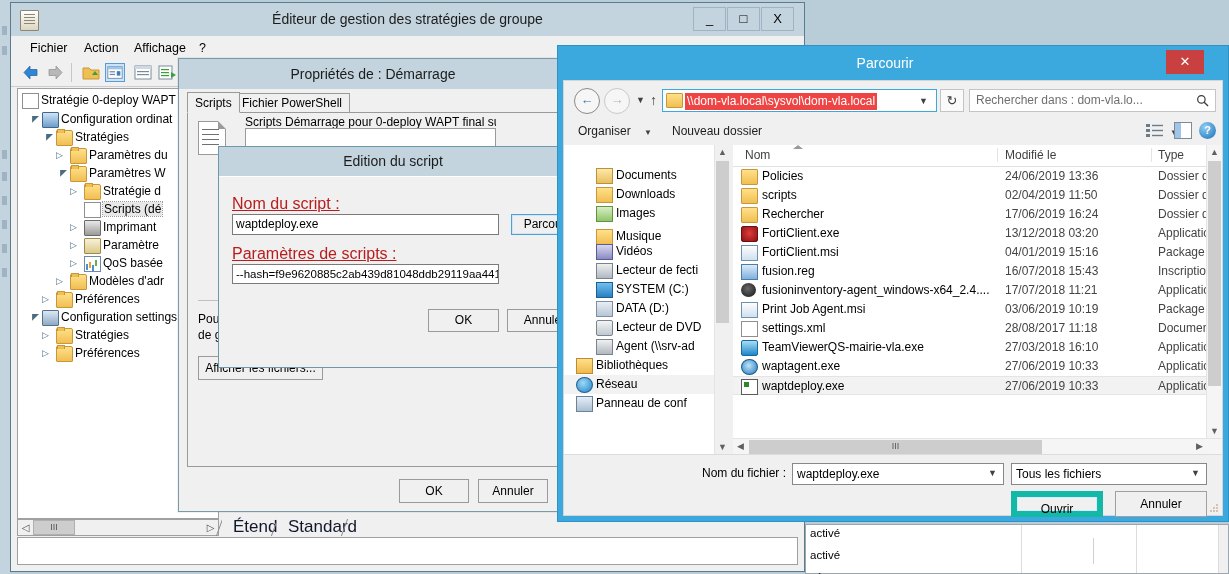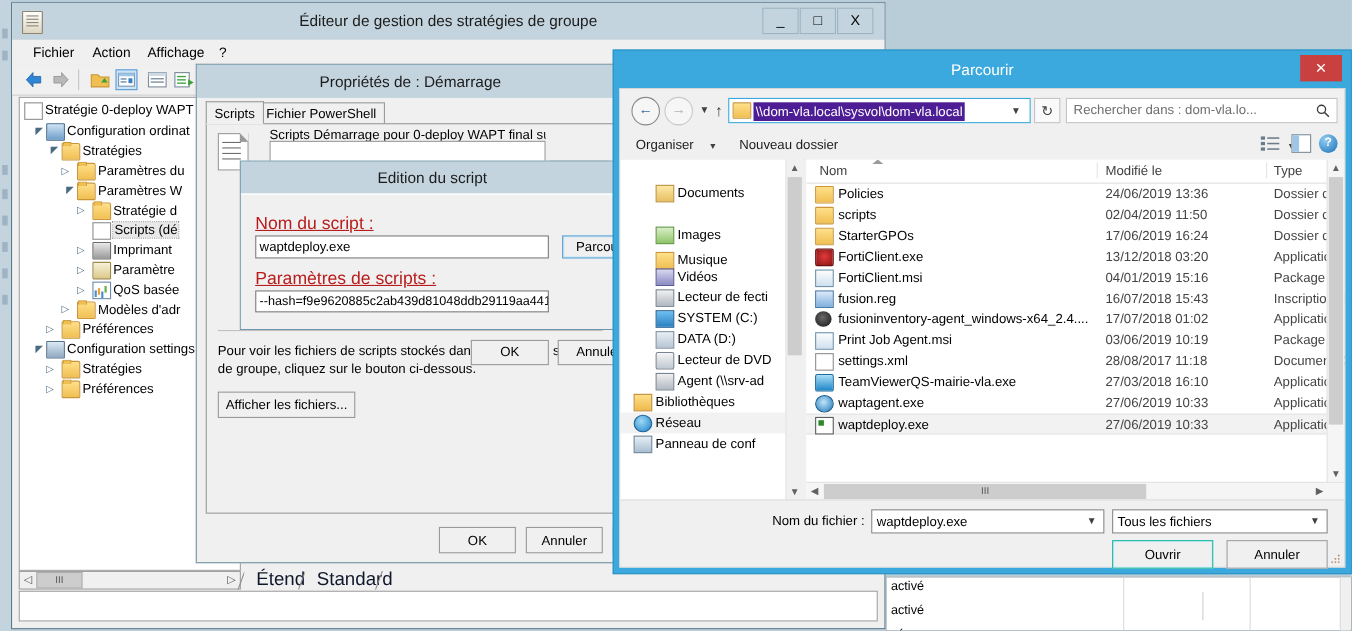--- a/index.html
+++ b/index.html
@@ -149,41 +149,41 @@
     background:#f0f0f0;border:1px solid #9a9a9a;box-sizing:border-box;
     font-size:12px;text-align:center;color:#000;cursor:default;
   }
   .btn.primary{border:1px solid #4f9fd4;box-shadow:inset 0 0 0 1px #cfe6f7;}
   #prop-sep{position:absolute;left:10px;right:10px;top:187px;height:1px;background:#c0c0c0;}
   #prop-help{position:absolute;left:10px;top:198px;right:8px;font-size:12px;line-height:16px;color:#000;}
   #prop-buttons{position:absolute;left:8px;right:8px;bottom:8px;height:24px;}
 
   
   #edit-dialog{
-    left:218px;top:146px;width:350px;height:154px;background:#f0f0f0;
+    left:218px;top:146px;width:350px;height:222px;background:#f0f0f0;
     border:1px solid #6f97ab;box-sizing:border-box;padding-left:48px;
   }
   #edit-title{
     position:absolute;left:0;right:0;top:0;height:29px;background:#c3d4de;
     text-align:center;line-height:29px;font-size:14px;color:#1c1c1c;
   }
   #edit-body{position:absolute;left:0;right:0;top:29px;bottom:0;background:#f0f0f0;border-top:1px solid #fff;}
   .flabel{position:absolute;font-size:16px;color:#b91c1c;white-space:nowrap;text-decoration:underline;}
   .finput{
     position:absolute;background:#fff;border:1px solid #7a7a7a;box-sizing:border-box;
     font-size:12px;line-height:19px;padding:0 3px;color:#000;white-space:nowrap;overflow:hidden;
     font-family:"Liberation Sans", sans-serif;
   }
 
   
   #browse-dialog{
     left:557px;top:45px;width:672px;height:477px;background:#3ba9dd;
     border:1px solid #2e93c4;box-sizing:border-box;
   }
-  #browse-title{position:absolute;left:0;right:0;top:0;height:22px;color:#fff;}
+  #browse-title{position:absolute;left:0;right:16px;top:0;height:22px;color:#fff;}
   #browse-title .t{position:absolute;left:0;right:0;top:9px;text-align:center;font-size:14px;color:#fff;}
   #browse-close{
     position:absolute;right:8px;top:4px;width:38px;height:24px;background:#c94040;
     color:#fff;font-size:13px;line-height:23px;text-align:center;cursor:default;
   }
   #browse-inner{
     position:absolute;left:5px;right:5px;top:34px;bottom:5px;background:#f0f0f0;
     border:1px solid #d5d5d5;box-sizing:border-box;
   }
   #addr-row{position:absolute;left:0;right:0;top:0;height:38px;background:#f0f0f0;}
@@ -191,21 +191,21 @@
     position:absolute;top:7px;width:24px;height:24px;border:1px solid #8a8a8a;border-radius:50%;
     background:#f6f6f6;text-align:center;line-height:22px;font-size:13px;color:#3a6ea5;cursor:default;
   }
   .navcirc.dim{color:#b4b4b4;border-color:#c9c9c9;}
   #addr-box{
     position:absolute;left:98px;top:8px;width:275px;height:23px;background:#fff;
     border:1px solid #3ba9dd;box-sizing:border-box;
   }
   #addr-box .fld{position:absolute;left:3px;top:3px;width:15px;height:13px;
     background:linear-gradient(#ffe08a,#f0bf52);border:1px solid #c9973a;border-radius:1px;}
-  #addr-text{position:absolute;left:22px;top:3px;height:17px;line-height:17px;background:#4c1d95;color:#fff;font-size:12px;padding:0 2px;white-space:nowrap;}
+  #addr-text{position:absolute;left:22px;top:3px;height:17px;line-height:17px;background:#ef4444;color:#fff;font-size:12px;padding:0 2px;white-space:nowrap;}
   #addr-caret{position:absolute;right:8px;top:6px;font-size:9px;color:#404040;}
   #refresh-btn{position:absolute;left:376px;top:8px;width:24px;height:23px;border:1px solid #c4c4c4;background:#fafafa;box-sizing:border-box;text-align:center;line-height:21px;font-size:13px;color:#404040;cursor:default;}
   #search-box{
     position:absolute;left:405px;top:8px;right:6px;height:23px;background:#fff;
     border:1px solid #c4c4c4;box-sizing:border-box;
   }
   #search-box .ph{position:absolute;left:6px;top:3px;font-size:12px;color:#6f6f6f;white-space:nowrap;}
   #search-box .mag{position:absolute;right:6px;top:4px;width:13px;height:13px;}
 
   #cmd-row{position:absolute;left:0;right:0;top:38px;height:26px;background:#f0f0f0;border-bottom:1px solid #dcdcdc;}
@@ -275,21 +275,21 @@
   #fl-hbar .ar{position:absolute;top:0;bottom:0;width:15px;text-align:center;line-height:15px;font-size:9px;color:#606060;}
   #fl-hbar .tr{position:absolute;top:1px;bottom:1px;background:#cdcdcd;text-align:center;font-size:9px;line-height:12px;color:#555;}
 
   
   #footer{position:absolute;left:0;right:0;bottom:0;height:60px;background:#f0f0f0;border-top:1px solid #dcdcdc;}
   .combo{position:absolute;background:#fff;border:1px solid #888;box-sizing:border-box;font-size:12px;line-height:20px;padding:0 4px;color:#000;}
   .fbtn{
     position:absolute;height:26px;background:#f0f0f0;border:1px solid #a0a0a0;box-sizing:border-box;
     font-size:12px;line-height:24px;text-align:center;color:#000;cursor:default;
   }
-  .fbtn.focus{border:1px solid #14b8a6;box-shadow:inset 0 0 0 1px #d6ebf9;}
+  .fbtn.focus{border:6px solid #14b8a6;box-shadow:inset 0 0 0 1px #d6ebf9;}
   #grip{position:absolute;right:3px;bottom:2px;width:10px;height:10px;}
 </style>
 </head>
 <body>
 
 <div class="abs" id="bg-left-sliver">
   <div class="tick" style="top:26px;"></div>
   <div class="tick" style="top:46px;"></div>
   <div class="tick" style="top:150px;"></div>
   <div class="tick" style="top:172px;"></div>
@@ -554,20 +554,24 @@
       <div class="abs caretdown" style="right:44px;top:9px;">▼</div>
       <div id="pane-ico"></div>
       <div id="help-ico">?</div>
     </div>
 
     <div id="nav-pane">
         <div class="navrow" style="top: 21px;">
           <div class="ni ico-docs" style="left: 32px;"></div>
           <div class="nl" style="left: 52px;">Documents</div>
         </div>
+        <div class="navrow" style="top: 40px;">
+          <div class="ni ico-down" style="left: 32px;"></div>
+          <div class="nl" style="left: 52px;">Downloads</div>
+        </div>
         <div class="navrow" style="top: 59px;">
           <div class="ni ico-img" style="left: 32px;"></div>
           <div class="nl" style="left: 52px;">Images</div>
         </div>
         <div class="navrow" style="top: 82px;">
           <div class="ni ico-mus" style="left: 32px;"></div>
           <div class="nl" style="left: 52px;">Musique</div>
         </div>
         <div class="navrow" style="top: 97px;">
           <div class="ni ico-vid" style="left: 32px;"></div>
@@ -630,21 +634,21 @@
             <div class="ft">Dossier de fic</div>
           </div>
           <div class="frow" style="top: 41px;">
             <div class="fi i-folder"></div>
             <div class="fn">scripts</div>
             <div class="fd">02/04/2019 11:50</div>
             <div class="ft">Dossier de fic</div>
           </div>
           <div class="frow" style="top: 60px;">
             <div class="fi i-folder"></div>
-            <div class="fn">StarterGPOs</div>
+            <div class="fn">Rechercher</div>
             <div class="fd">17/06/2019 16:24</div>
             <div class="ft">Dossier de fic</div>
           </div>
           <div class="frow" style="top: 79px;">
             <div class="fi i-forti"></div>
             <div class="fn">FortiClient.exe</div>
             <div class="fd">13/12/2018 03:20</div>
             <div class="ft">Application</div>
           </div>
           <div class="frow" style="top: 98px;">
@@ -655,21 +659,21 @@
           </div>
           <div class="frow" style="top: 117px;">
             <div class="fi i-reg"></div>
             <div class="fn">fusion.reg</div>
             <div class="fd">16/07/2018 15:43</div>
             <div class="ft">Inscription da</div>
           </div>
           <div class="frow" style="top: 136px;">
             <div class="fi i-fusion"></div>
             <div class="fn">fusioninventory-agent_windows-x64_2.4....</div>
-            <div class="fd">17/07/2018 01:02</div>
+            <div class="fd">17/07/2018 11:21</div>
             <div class="ft">Application</div>
           </div>
           <div class="frow" style="top: 155px;">
             <div class="fi i-msi"></div>
             <div class="fn">Print Job Agent.msi</div>
             <div class="fd">03/06/2019 10:19</div>
             <div class="ft">Package Win</div>
           </div>
           <div class="frow" style="top: 174px;">
             <div class="fi i-xml"></div>

